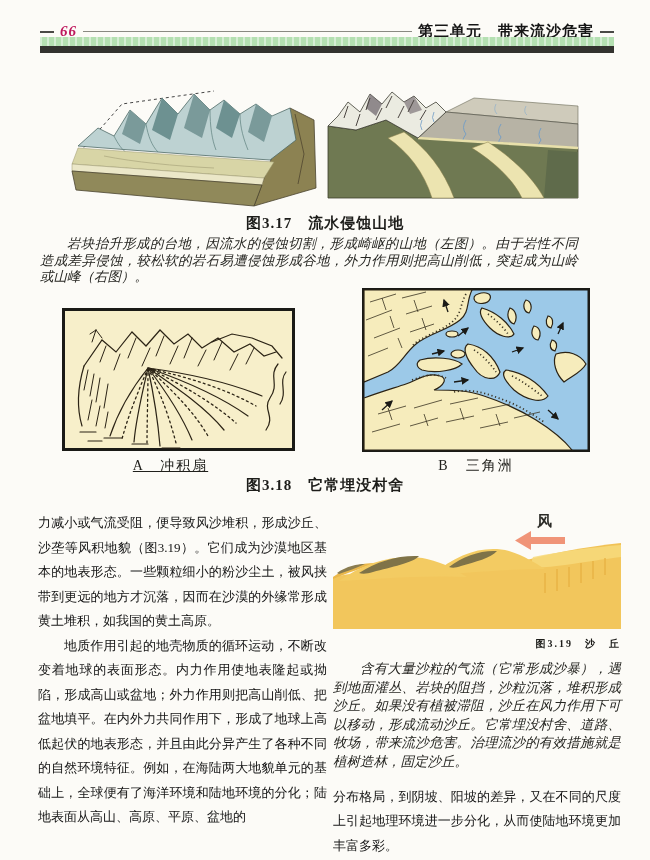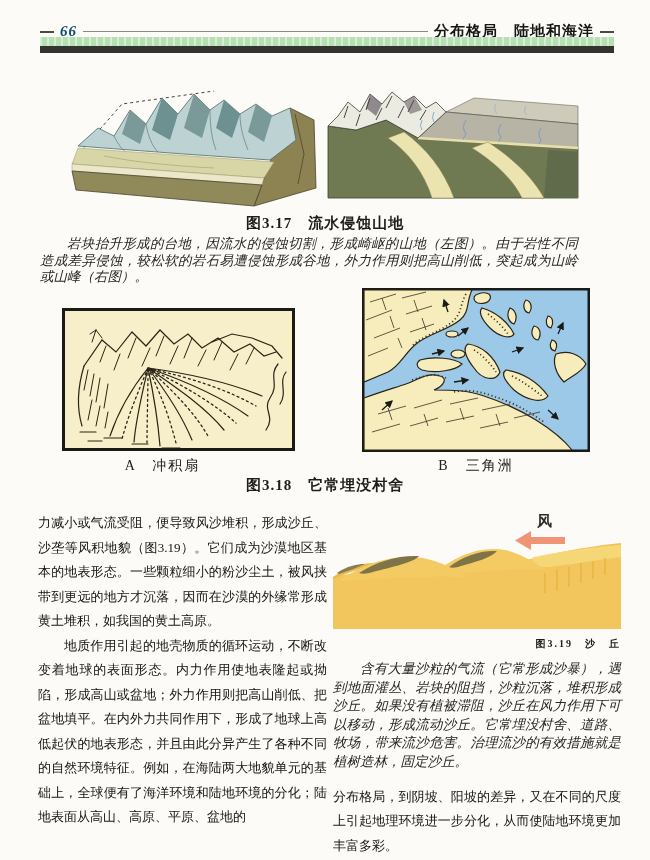--- a/index.html
+++ b/index.html
@@ -4,40 +4,40 @@
 <title>Textbook Page</title>
 <style>
   html,body{margin:0;padding:0;}
   .page{
     position:relative;width:650px;height:860px;background:#fcfbf7;overflow:hidden;
     font-family:"Liberation Serif","DejaVu Serif",serif;color:#161616;
   }
   
   .header-row{position:absolute;left:40px;right:36px;top:24px;height:15px;display:flex;align-items:center;gap:6px;}
   .h-dash{width:14px;height:2px;background:#4a4a46;}
-  .page-num{font-style:italic;font-weight:bold;font-size:15px;color:#0c4a6e;letter-spacing:1px;}
+  .page-num{font-style:italic;font-weight:bold;font-size:15px;color:#be185d;letter-spacing:1px;}
   .h-line{flex:1;height:1px;background:#8a8a82;}
   .unit-title{font-weight:bold;font-size:15px;color:#26262            2;letter-spacing:1px;white-space:nowrap;}
   .green-bar{position:absolute;left:40px;right:36px;top:37px;height:9px;background:#b5e0b2;
     background-image:repeating-linear-gradient(90deg,rgba(255,255,255,.45) 0 2px,rgba(0,0,0,0) 2px 7px);}
   .dark-bar{position:absolute;left:40px;right:36px;top:46px;height:7px;background:#33332f;}
   
   .fig{position:absolute;}
   .fig svg{display:block;width:100%;height:100%;}
   .f317-left{left:64px;top:84px;width:256px;height:128px;}
   .f317-right{left:326px;top:86px;width:253px;height:114px;}
   .cap-title{position:absolute;left:0;right:0;text-align:center;font-weight:bold;font-size:15px;color:#1d1d1a;letter-spacing:1px;}
   .f317-title{top:214px;}
   .kai{font-style:italic;}
   .f317-caption{position:absolute;left:40px;width:538px;top:236px;font-size:13.5px;line-height:16.5px;
     text-indent:2em;text-align:justify;color:#262622;}
   .f318a{left:62px;top:308px;width:233px;height:143px;}
   .f318b{left:362px;top:288px;width:228px;height:164px;}
   .fig-label{position:absolute;text-align:center;font-size:14px;color:#20201c;letter-spacing:2px;}
-  .lab-a{left:46px;width:233px;top:457px;}
+  .lab-a{left:54px;width:233px;top:457px;text-decoration:underline;}
   .lab-b{left:362px;width:228px;top:457px;}
   .f318-title{top:476px;}
   
   .col{position:absolute;top:511px;width:289px;}
   .col-left{left:38px;}
   .col-right{left:333px;width:288px;}
   .body-p{margin:0;font-size:13px;line-height:24.5px;text-align:justify;color:#141414;}
   .p-indent{text-indent:2em;}
   .dune-fig{width:288px;height:118px;}
   .dune-fig svg{display:block;width:100%;height:100%;}
@@ -48,21 +48,21 @@
 </style>
 </head>
 <body>
 
 <div class="page">
 
   <div class="header-row">
     <span class="h-dash"></span>
     <span class="page-num">66</span>
     <span class="h-line"></span>
-    <span class="unit-title">分布格局　陆地和海洋</span>
+    <span class="unit-title">第三单元　带来流沙危害</span>
     <span class="h-dash"></span>
   </div>
   <div class="green-bar"></div>
   <div class="dark-bar"></div>
 
   <div class="fig f317-left">
     <svg viewBox="0 0 256 128">
       <path d="M16,68 L58,20 L150,7" stroke="#444" stroke-width="1" stroke-dasharray="3,3" fill="none"></path>
       <polygon points="226,24 250,36 252,104 190,122 198,100" fill="#8c8252" stroke="#4a4430" stroke-width="0.8"></polygon>
       <path d="M231,30 L240,70 L234,100" stroke="#5c5236" stroke-width="1" fill="none"></path>

